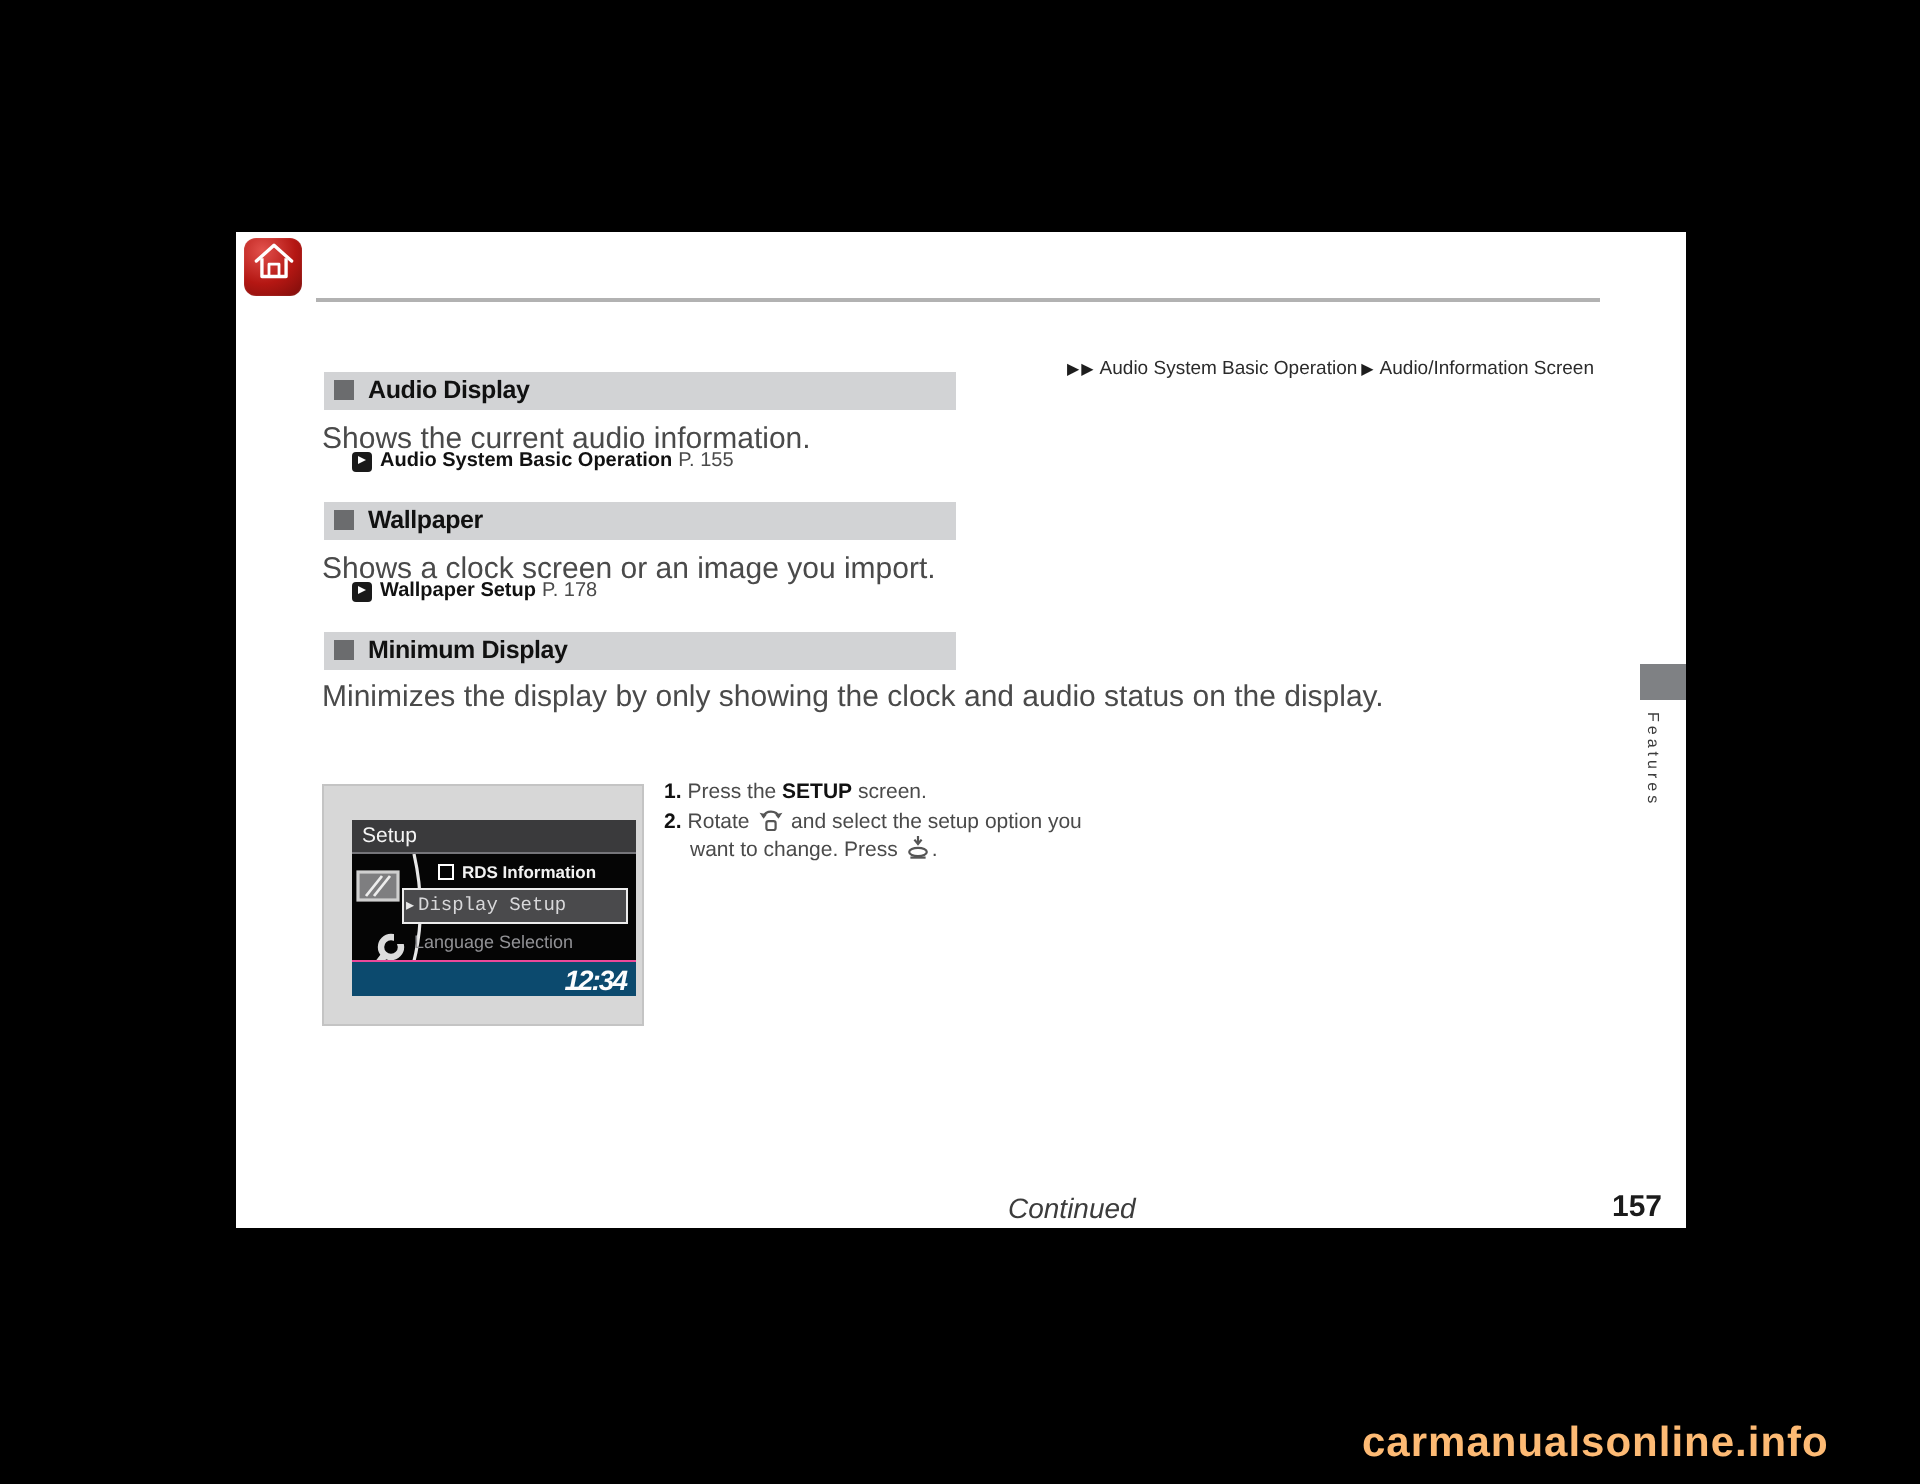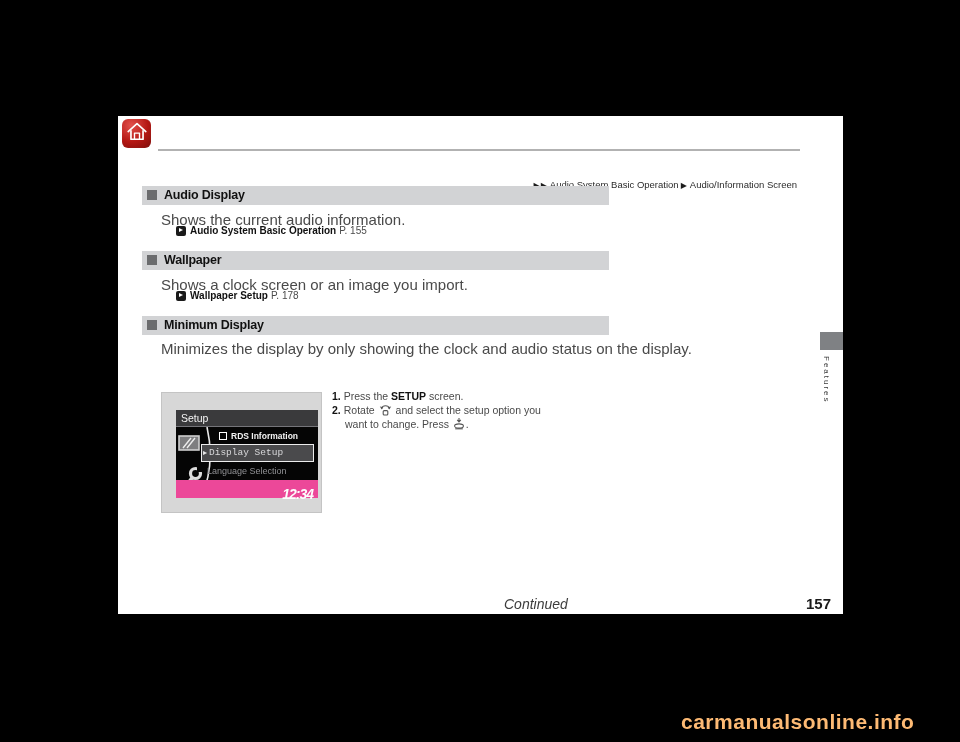--- a/index.html
+++ b/index.html
@@ -10,41 +10,41 @@
 
   
   .home-icon{position:absolute;left:4px;top:3px;width:29px;height:29px;border-radius:6px;
     background:radial-gradient(circle at 32% 22%, #e2514c 0%, #b41713 55%, #7c0d0a 100%);
     box-shadow:inset 0 0 1px #fff3;display:flex;align-items:center;justify-content:center;cursor:pointer;}
   .breadcrumb{position:absolute;top:15px;right:46px;font-size:9.5px;color:#2b2b2b;white-space:nowrap;margin-top:48px;}
   .breadcrumb .arr{font-size:8px;color:#1d1d1d;letter-spacing:1px;margin:0 2px;}
   .header-rule{position:absolute;left:40px;top:33px;width:642px;height:2px;background:#b2b2b2;}
 
   
-  .bar{position:absolute;left:24px;width:467px;height:19px;background:#d2d3d5;}
+  .bar{position:absolute;left:44px;width:316px;height:19px;background:#d2d3d5;}
   .bar .sq{position:absolute;left:5px;top:4px;width:10px;height:10px;background:#6b6c6e;}
   .bar .t{position:absolute;left:22px;top:0;line-height:19px;font-size:12.5px;font-weight:bold;color:#111;letter-spacing:-0.2px;}
   .body-text{position:absolute;left:43px;font-size:15px;color:#4a4a4a;white-space:nowrap;}
   .ref-line{position:absolute;left:58px;font-size:10px;color:#4a4a4a;white-space:nowrap;display:flex;align-items:center;cursor:pointer;}
   .ref-icon{display:inline-block;width:10px;height:10px;background:#1a1a1a;border-radius:2px;margin-right:4px;position:relative;}
   .ref-icon::after{content:"";position:absolute;left:3px;top:2.5px;border-left:4px solid #fff;border-top:2.5px solid transparent;border-bottom:2.5px solid transparent;}
   .ref-line b{color:#111;margin-right:3px;}
 
   
   .panel{position:absolute;left:43px;top:276px;width:161px;height:121px;background:#d7d7d7;border:1px solid #c4c4c4;box-sizing:border-box;}
   .screen{position:absolute;left:14px;top:17px;width:142px;height:88px;background:#050505;}
   .scr-header{position:absolute;left:0;top:0;width:142px;height:17px;background:#3a3a3c;border-bottom:1px solid #75757a;box-sizing:border-box;}
   .scr-header .st{position:absolute;left:5px;top:0;line-height:16px;font-size:10.5px;color:#f4f4f4;}
   .scr-rds{position:absolute;left:29px;top:21px;font-size:8.5px;font-weight:bold;color:#f2f2f2;white-space:nowrap;display:flex;align-items:center;padding-left:14px;}
   .cbx{display:inline-block;width:6px;height:6px;border:1.2px solid #fff;margin-right:4px;}
   .scr-sel{position:absolute;left:25px;top:34px;width:113px;height:18px;border:1px solid #ededed;background:#4a4a4c;box-sizing:border-box;}
   .scr-sel .arrow{position:absolute;left:1px;top:0;line-height:16px;font-size:8px;color:#e8e8e8;}
   .scr-sel .lbl{position:absolute;left:7px;top:0;line-height:16px;font-size:9.5px;color:#d8d8da;font-family:Liberation Mono, monospace;}
   .scr-lang{position:absolute;left:31px;top:56px;font-size:9px;color:#919195;white-space:nowrap;}
-  .scr-bottom{position:absolute;left:0;top:70px;width:142px;height:18px;background:#ec4899;border-top:5px solid #ec4899;box-sizing:border-box;padding-left:20px;}
+  .scr-bottom{position:absolute;left:0;top:70px;width:142px;height:18px;background:#0c4a6e;border-top:1px solid #ec4899;box-sizing:border-box;padding-left:20px;}
   .scr-clock{position:absolute;right:5px;top:1px;font-size:14px;font-weight:bold;font-style:italic;color:#fdfdfd;letter-spacing:-1px;}
   .scr-icons{position:absolute;left:0;top:17px;}
 
   
   .step{position:absolute;font-size:10.5px;color:#4a4a4a;white-space:nowrap;}
   .step .num{font-weight:bold;color:#111;margin-right:3px;}
   .step b{color:#111;}
   .knob-icon{vertical-align:-2px;margin:0 1px;}
 
   

